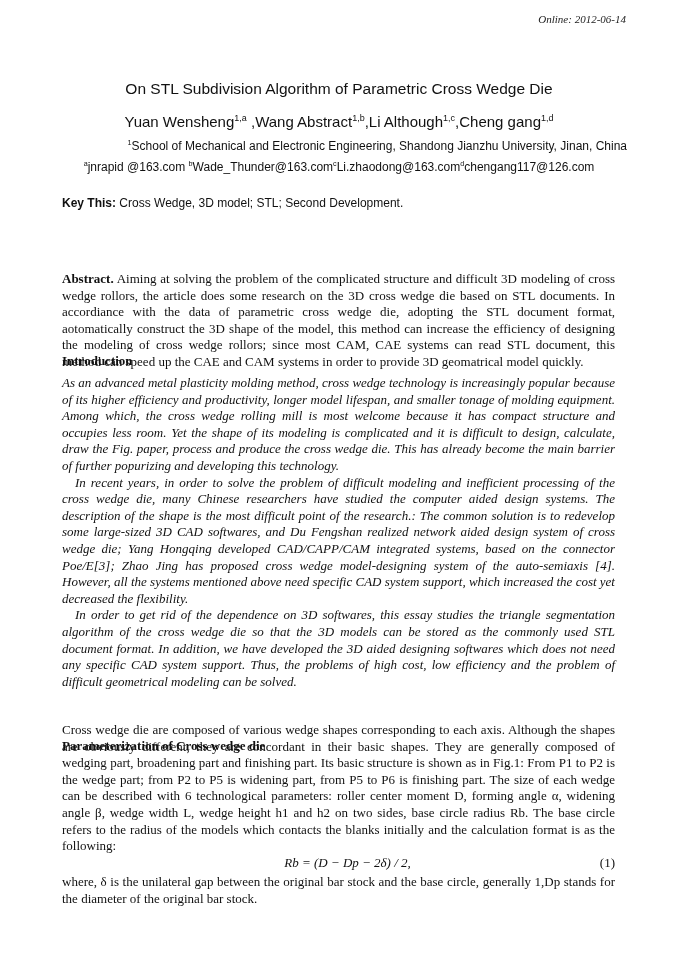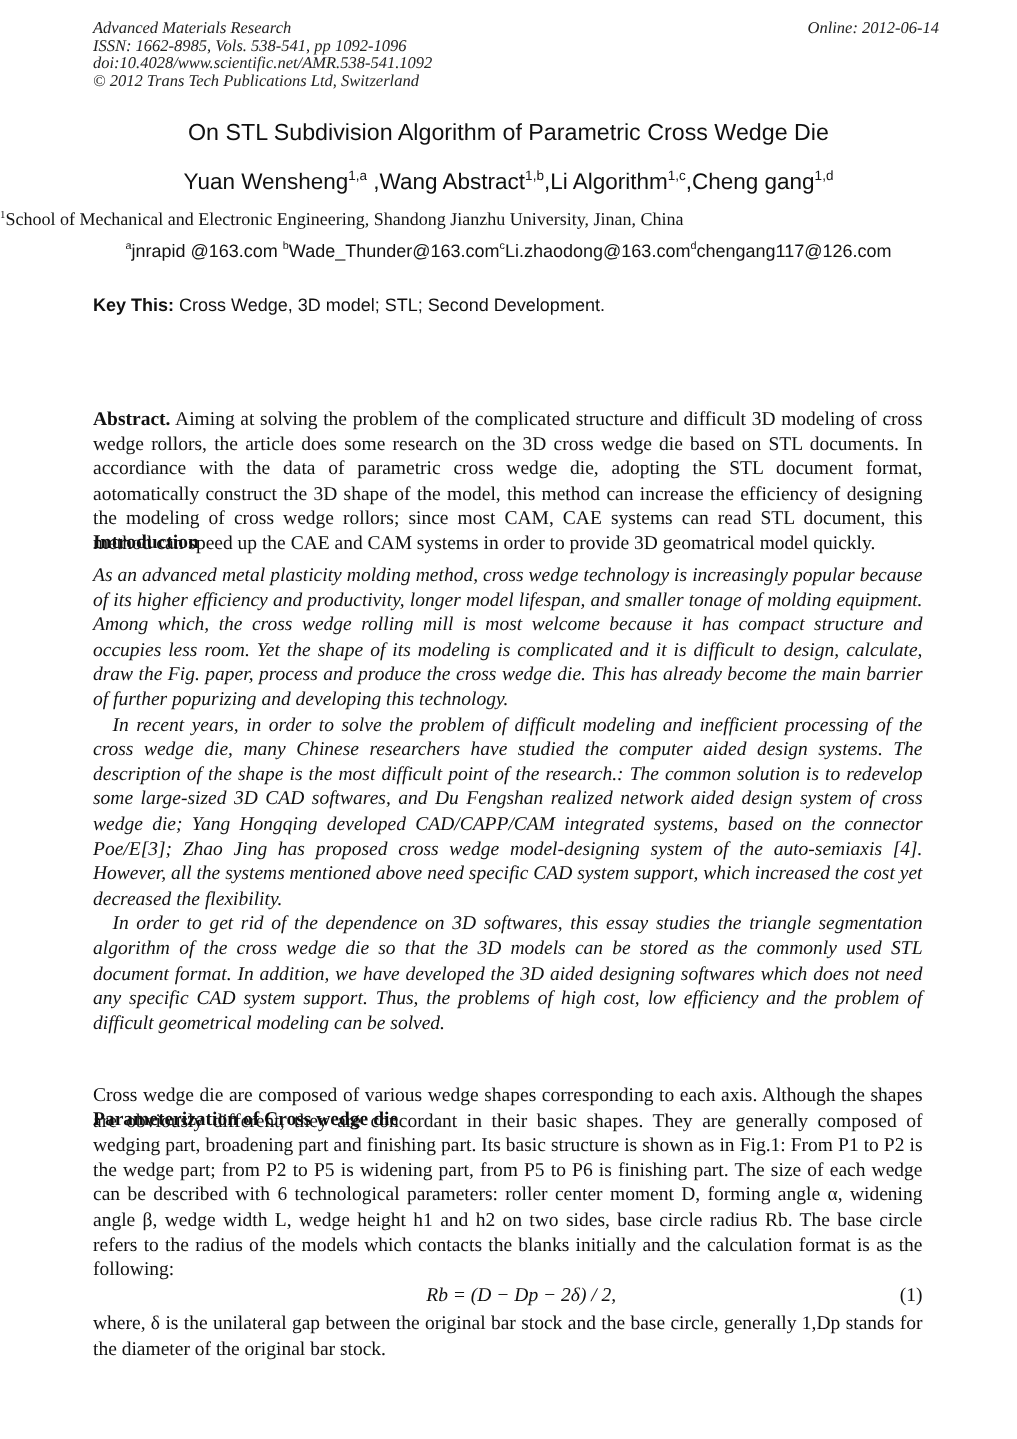--- a/index.html
+++ b/index.html
@@ -4,21 +4,21 @@
 <style>
   html, body { margin: 0; padding: 0; background: #ffffff; }
   body { width: 678px; height: 959px; position: relative; overflow: hidden; color: #111; }
   .page { position: absolute; left: 0; top: 0; width: 678px; height: 959px; }
   .hdr { position: absolute; font-family: "Liberation Serif", serif; font-style: italic; font-size: 11px; line-height: 11.5px; color: #222; }
   .hdr-left { left: 62px; top: 14px; }
   .hdr-right { right: 52px; top: 14px; text-align: center; }
   .title { position: absolute; left: 0; width: 678px; top: 80px; text-align: center; font-family: "Liberation Sans", sans-serif; font-weight: normal; font-size: 15.5px; }
   .authors { position: absolute; left: 0; width: 678px; top: 113px; text-align: center; font-family: "Liberation Sans", sans-serif; font-size: 15px; }
   .authors sup, .aff sup, .emails sup { font-size: 60%; vertical-align: super; line-height: 0; }
-  .aff { position: absolute; left: 0; width: 627px; top: 139px; text-align: left; font-family: Liberation Serif, serif; font-size: 12px; }
+  .aff { position: absolute; left: 0; width: 627px; top: 139px; text-align: right; font-family: Liberation Sans, sans-serif; font-size: 12px; }
   .emails { position: absolute; left: 0; width: 678px; top: 160px; text-align: center; font-family: Liberation Sans, sans-serif; font-size: 12px; }
   .kw { position: absolute; left: 62px; top: 196px; font-family: "Liberation Sans", sans-serif; font-size: 12px; }
   .kw b { font-weight: bold; }
   .body { position: absolute; left: 62px; width: 553px; font-family: "Liberation Serif", serif; font-size: 13px; line-height: 16.6px; text-align: justify; }
   .body p { margin: 0; }
   .indent { text-indent: 13px; }
   .sec { position: absolute; left: 62px; font-family: "Liberation Serif", serif; font-weight: bold; font-size: 13px; }
   .abstract { top: 224px; margin-top: 47px; }
   .intro-h { top: 353px; }
   .intro { top: 375px; font-style: italic; }
@@ -26,32 +26,26 @@
   .param { top: 722px; }
   .eq { position: absolute; left: 80px; top: 855px; width: 535px; font-family: "Liberation Serif", serif; font-size: 13px; font-style: italic; text-align: center; }
   .eq-num { position: absolute; right: 0; top: 0; font-style: normal; }
   .after { top: 874px; }
 </style>
 </head>
 <body>
 
 <div class="page">
 
-  <div class="hdr hdr-left">
-    <div>Advanced Materials Research</div>
-    <div>ISSN: 1662-8985, Vols. 538-541, pp 1092-1096</div>
-    <div>doi:10.4028/www.scientific.net/AMR.538-541.1092</div>
-    <div>© 2012 Trans Tech Publications Ltd, Switzerland</div>
-  </div>
   <div class="hdr hdr-right">Online: 2012-06-14</div>
 
   <div class="title">On STL Subdivision Algorithm of Parametric Cross Wedge Die</div>
 
   <div class="authors">
-    <span>Yuan Wensheng</span><sup>1,a</sup><span> ,</span><span>Wang Abstract</span><sup>1,b</sup><span>,</span><span>Li Algorithm</span><sup>1,c</sup><span>,</span><span>Cheng gang</span><sup>1,d</sup>
+    <span>Yuan Wensheng</span><sup>1,a</sup><span> ,</span><span>Wang Abstract</span><sup>1,b</sup><span>,</span><span>Li Although</span><sup>1,c</sup><span>,</span><span>Cheng gang</span><sup>1,d</sup>
   </div>
 
   <div class="aff">
     <sup>1</sup><span>School of Mechanical and Electronic Engineering, Shandong Jianzhu University, Jinan, China</span>
   </div>
 
   <div class="emails">
     <sup>a</sup><span>jnrapid @163.com </span><sup>b</sup><span>Wade_Thunder@163.com</span><sup>c</sup><span>Li.zhaodong@163.com</span><sup>d</sup><span>chengang117@126.com</span>
   </div>
 

